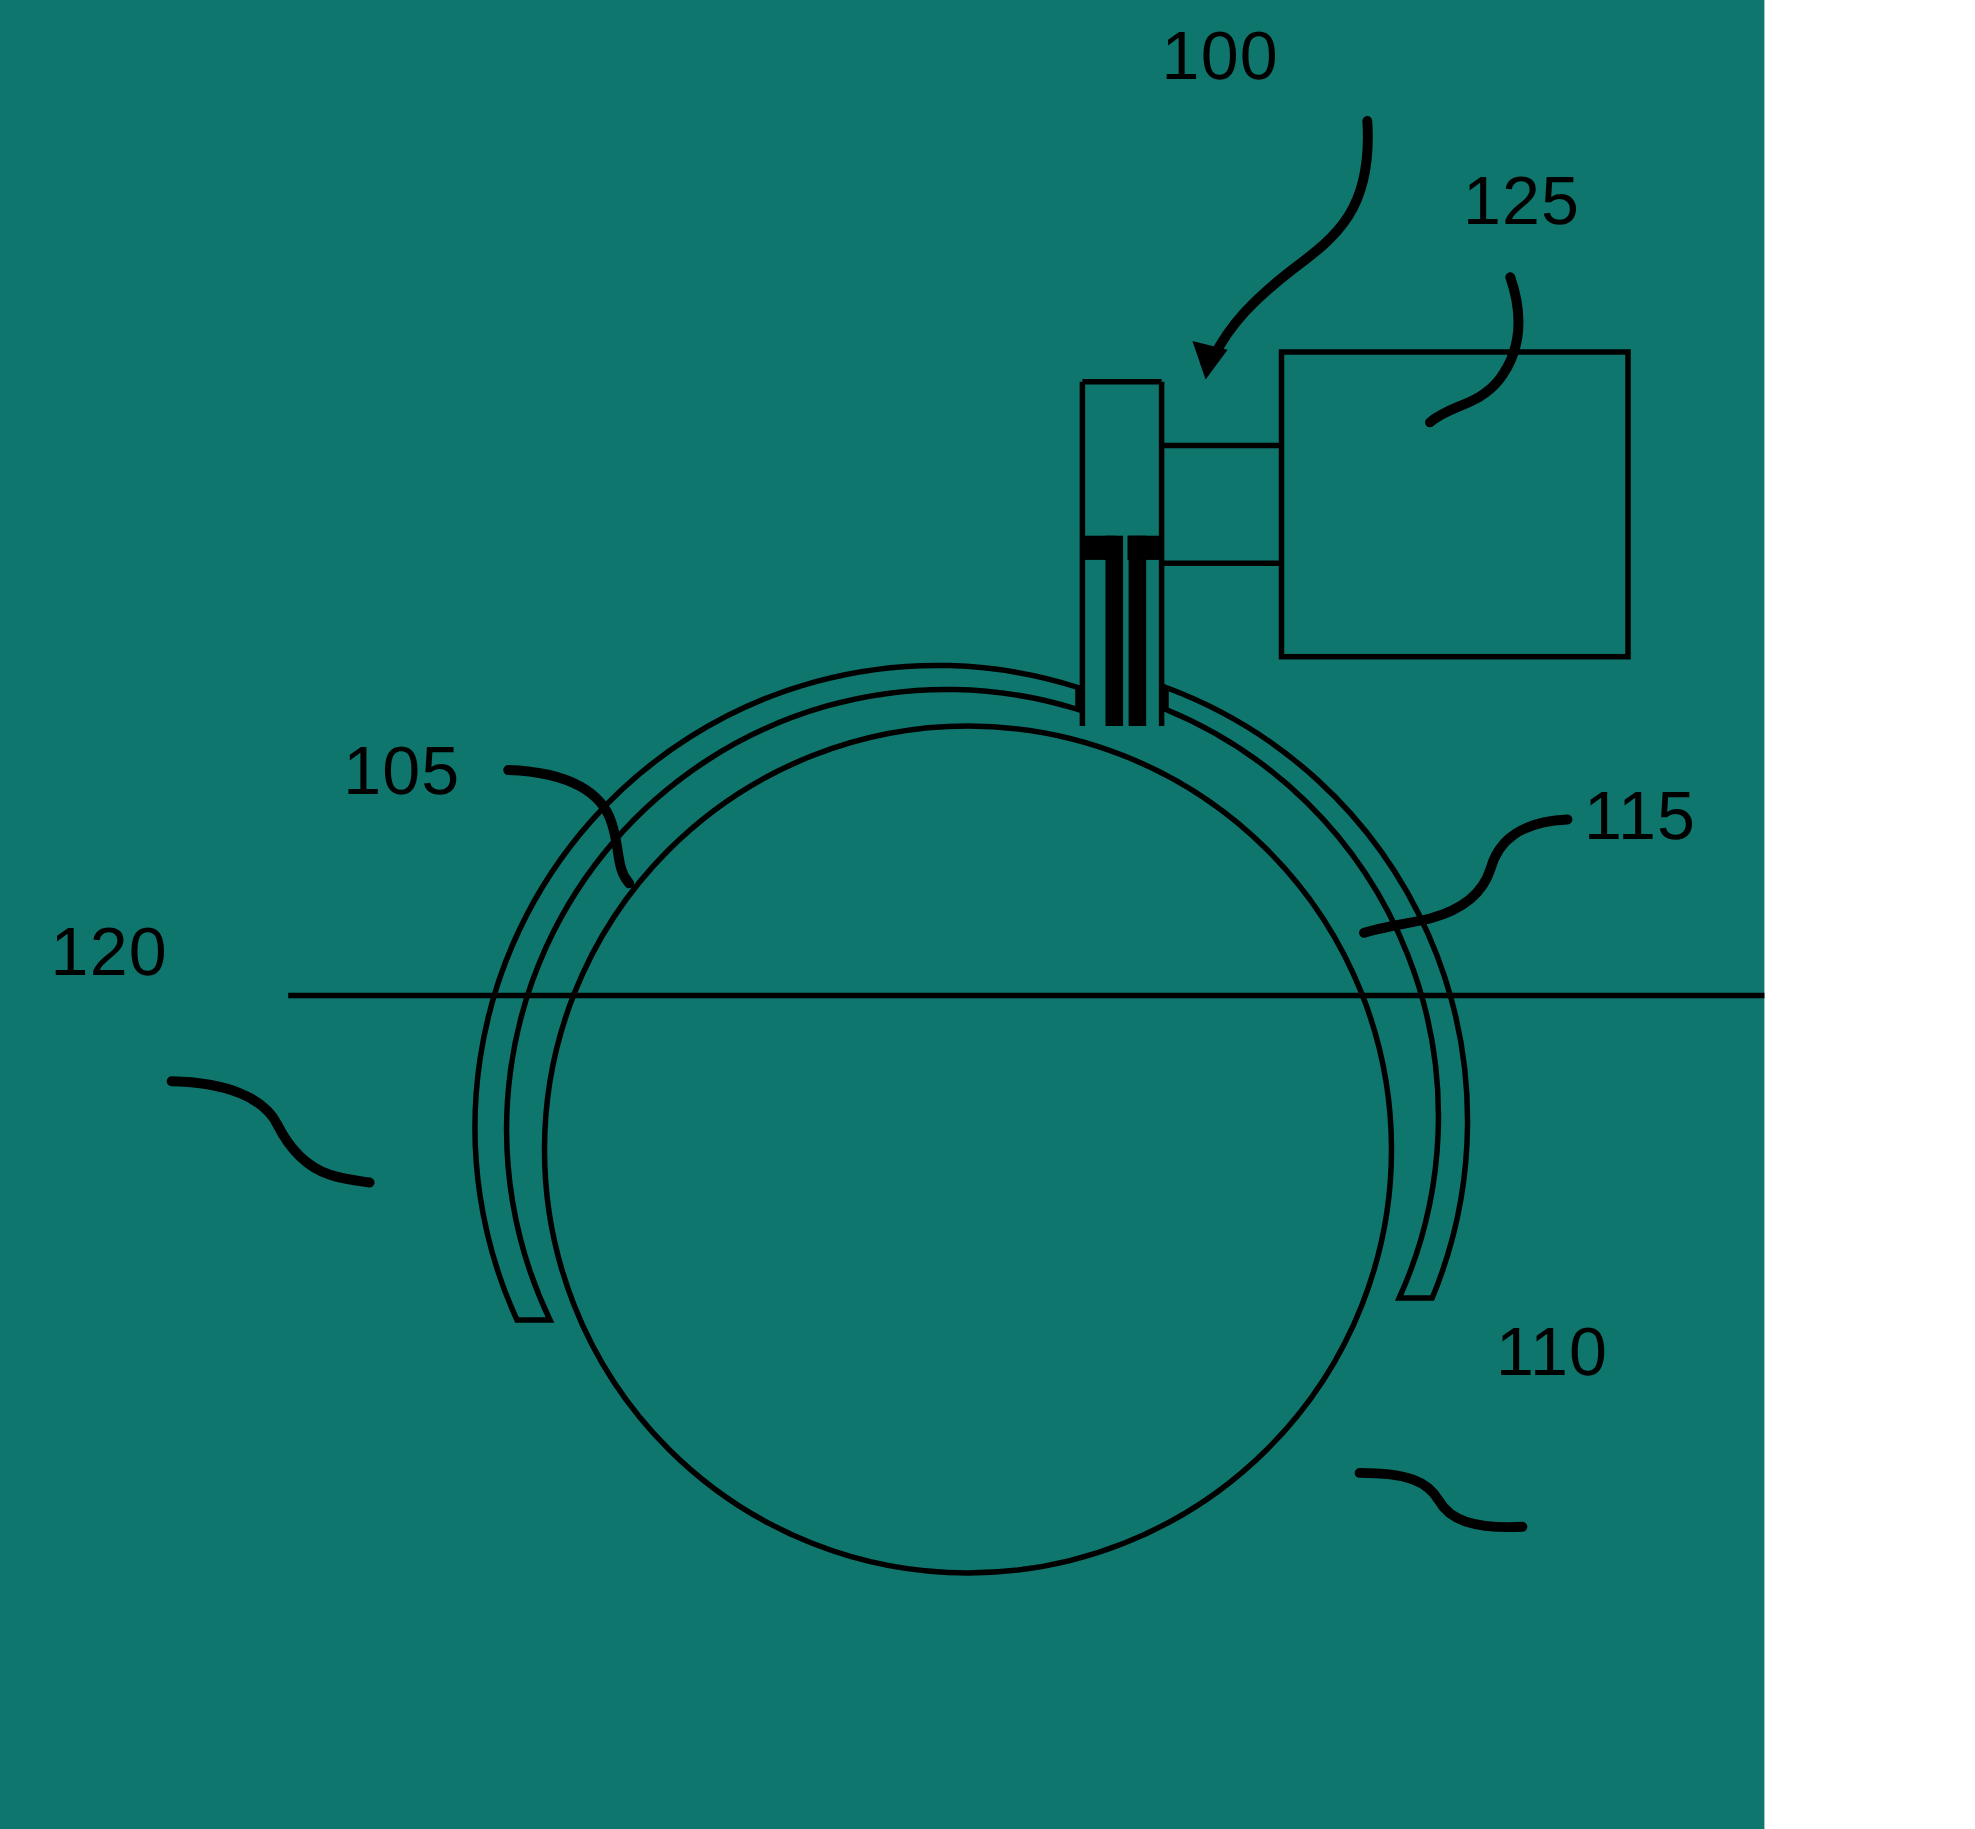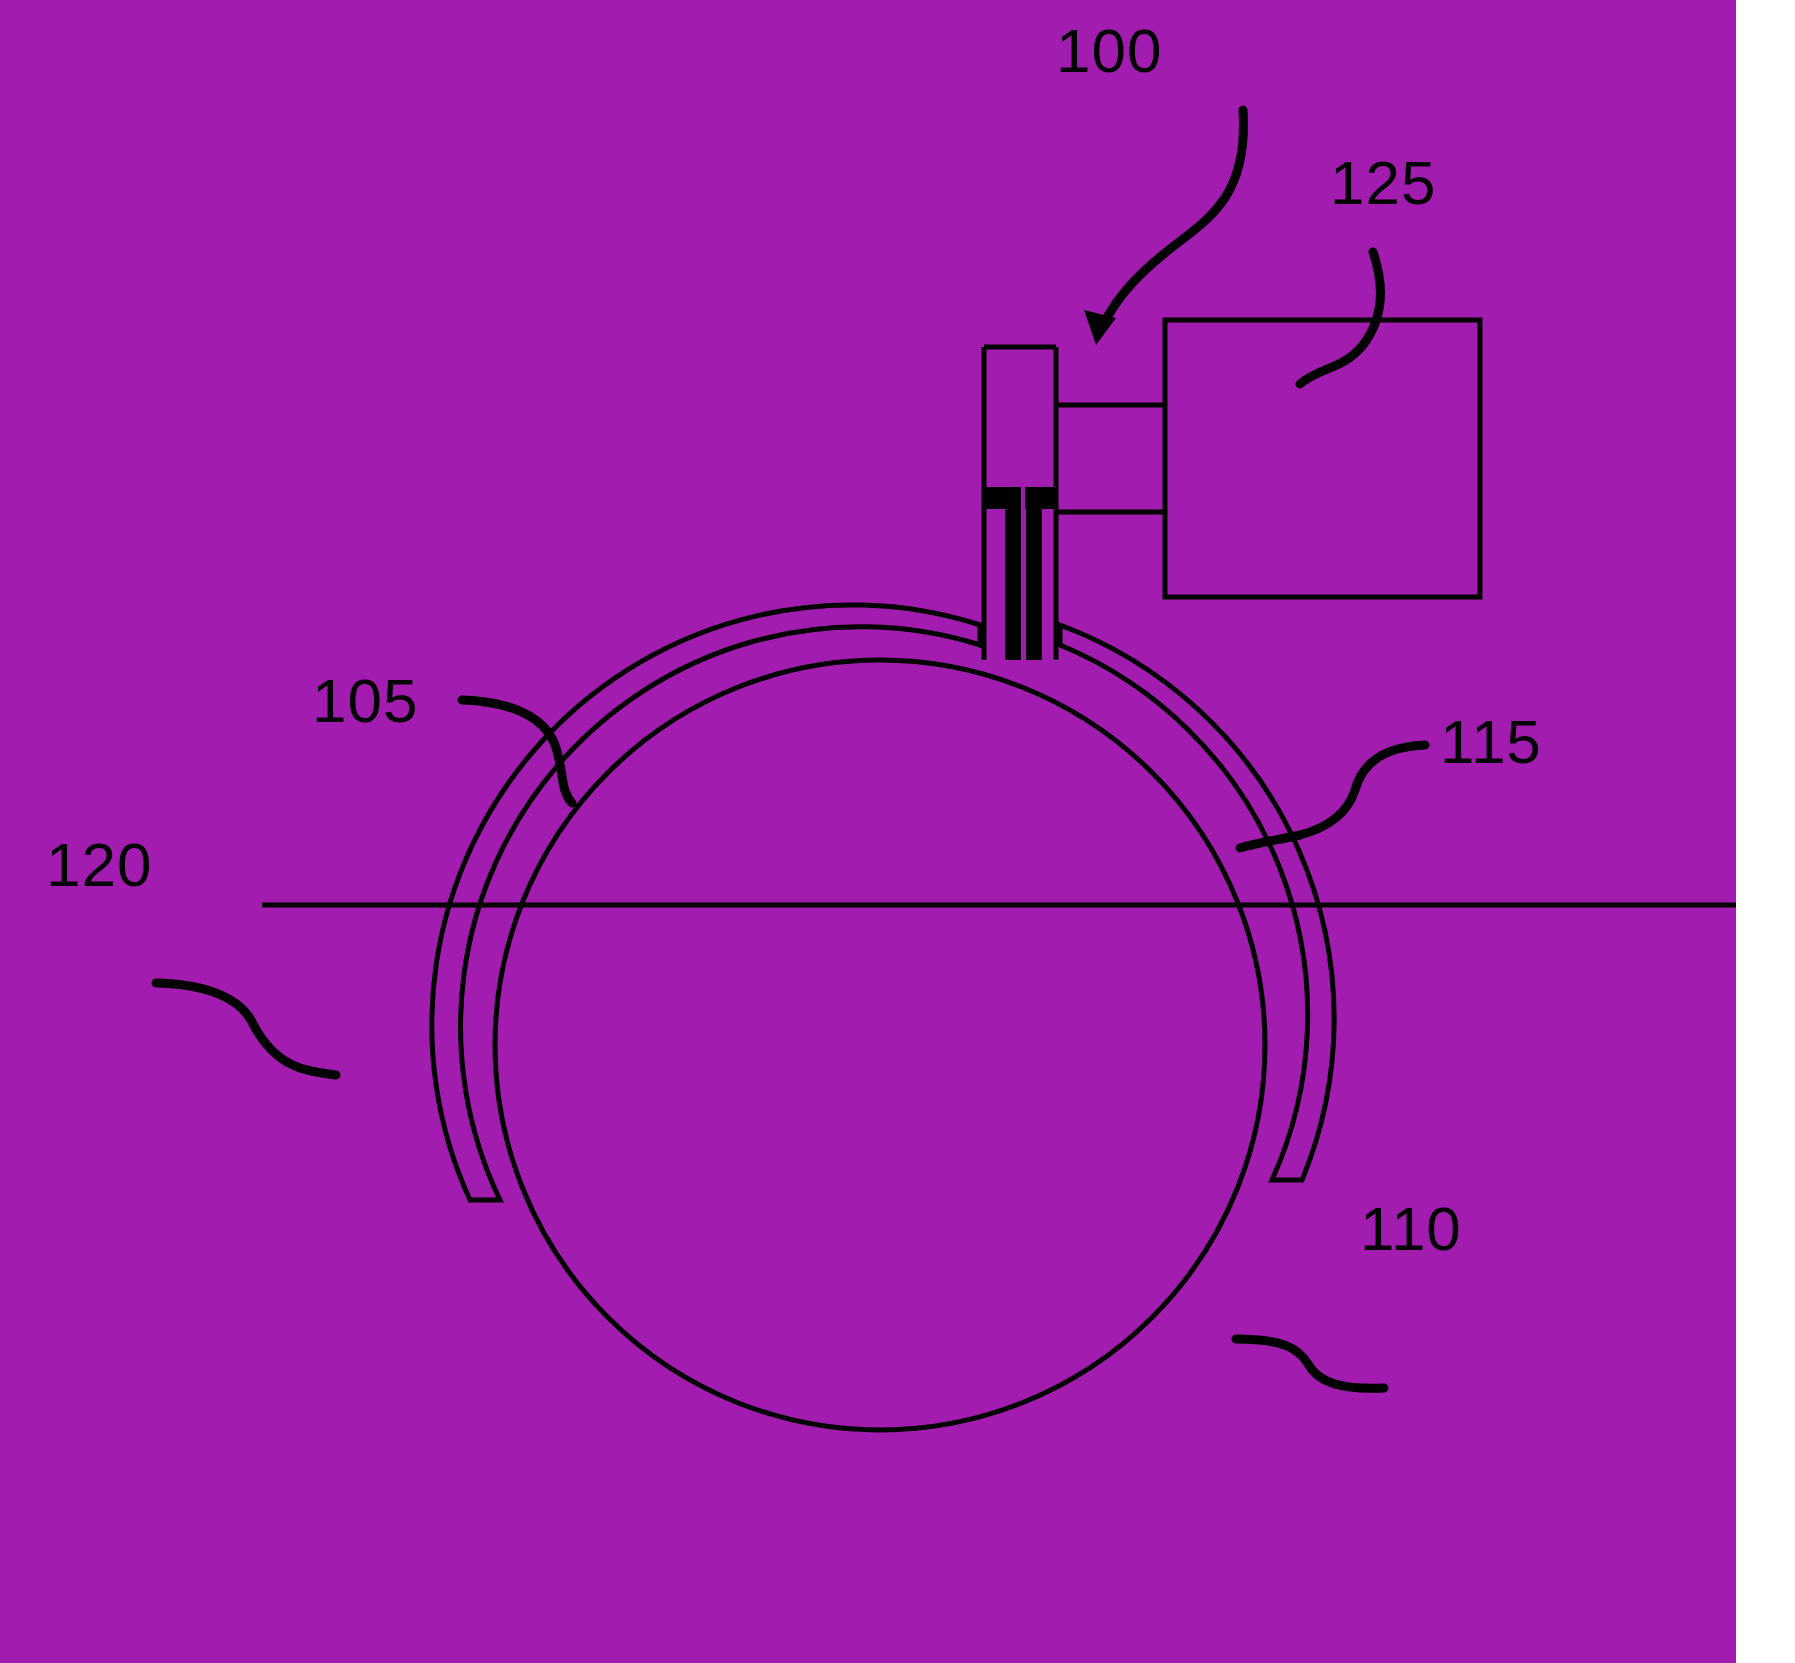--- a/index.html
+++ b/index.html
@@ -6,23 +6,23 @@
   html, body {
     margin: 0;
     padding: 0;
     background: #ffffff;
   }
   body {
     font-family: "Liberation Sans", sans-serif;
   }
   #figure-root {
     position: relative;
-    width: 1736px;
+    width: 1604px;
     height: 1663px;
-    background: #a21caf;
+    background: #0f766e;
     overflow: hidden;
   }
   #figure-svg {
     position: absolute;
     top: 0;
     left: 0;
     width: 1795px;
     height: 1663px;
     display: block;
   }

